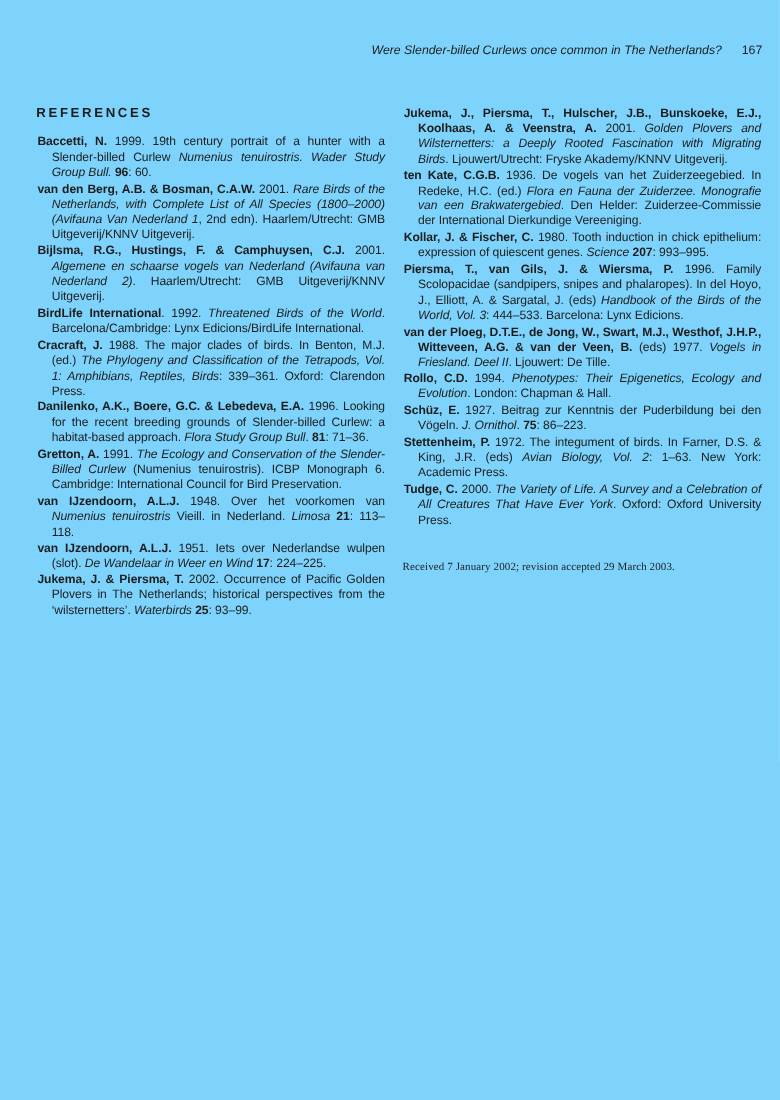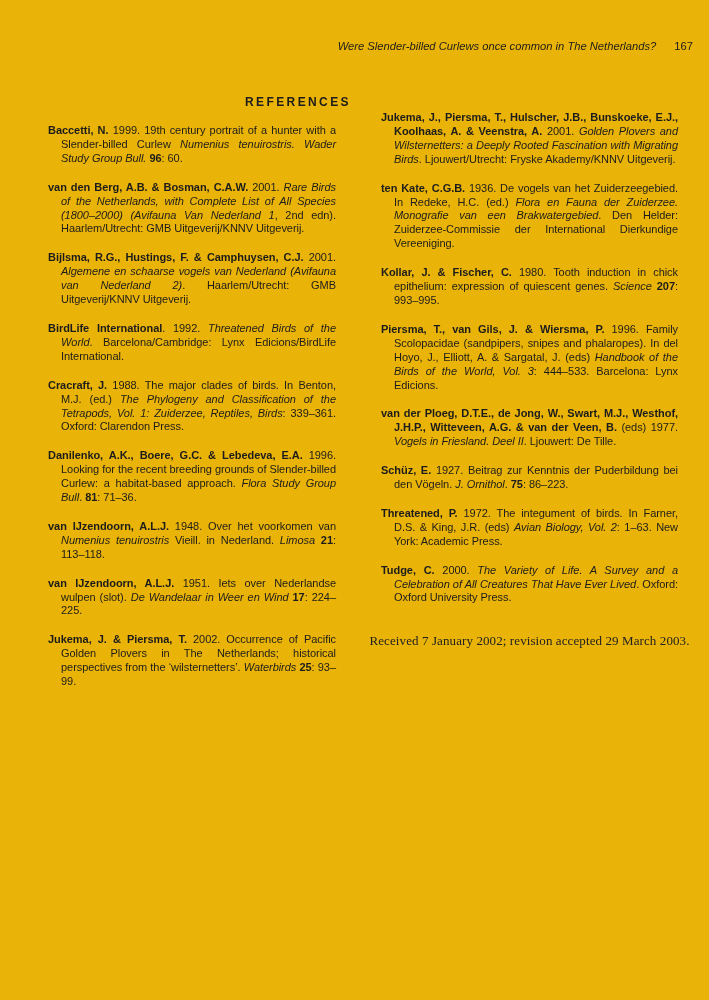--- a/index.html
+++ b/index.html
@@ -4,21 +4,21 @@
 <style>
   html, body {
     margin: 0;
     padding: 0;
     background: #ffffff;
   }
   .page {
     position: relative;
     width: 709px;
     height: 1000px;
-    background: #eab308;
+    background: #7dd3fc;
     overflow: hidden;
     color: #1c1c1c;
     font-family: "Liberation Sans", "DejaVu Sans", sans-serif;
   }
   .running-header {
     position: absolute;
     top: 40px;
     left: 33px;
     right: 16px;
     text-align: right;
@@ -43,67 +43,69 @@
     letter-spacing: -0.05px;
   }
   .col-left  { left: 33px;  width: 318px; }
   .col-right { left: 366px; width: 327px; }
   .refs-heading {
     margin: 0 0 14px 0;
     font-size: 12px;
     font-weight: 700;
     letter-spacing: 2.4px;
     line-height: 13px;
-    text-align: right;
+    text-align: left;
   }
   .ref {
-    margin: 15px;
+    margin: 1px;
     padding-left: 13px;
     text-indent: -13px;
   }
   .seg-b { font-weight: 700; }
   .seg-i { font-style: italic; }
   .seg-r { font-weight: 400; font-style: normal; }
   .received-note {
     margin-top: 28px;
     font-family: "Liberation Serif", "DejaVu Serif", serif;
-    font-size: 13px;
+    font-size: 10px;
     line-height: 16px;
-    text-align: center;
+    text-align: left;
     letter-spacing: 0.1px;
     color: #222222;
   }
 </style>
 </head>
 <body>
 
 <div class="page">
 
   <div class="running-header">
     <span class="running-title">Were Slender-billed Curlews once common in The Netherlands?</span><span class="page-number">167</span>
   </div>
 
   <div class="col col-left">
     <h2 class="refs-heading">REFERENCES</h2>
     <p class="ref"><span class="seg-b">Baccetti, N.</span><span class="seg-r"> 1999. 19th century portrait of a hunter with a Slender-billed Curlew </span><span class="seg-i">Numenius tenuirostris. Wader Study Group Bull.</span><span class="seg-r"> </span><span class="seg-b">96</span><span class="seg-r">: 60.</span></p>
     <p class="ref"><span class="seg-b">van den Berg, A.B. &amp; Bosman, C.A.W.</span><span class="seg-r"> 2001. </span><span class="seg-i">Rare Birds of the Netherlands, with Complete List of All Species (1800–2000) (Avifauna Van Nederland 1</span><span class="seg-r">, 2nd edn). Haarlem/Utrecht: GMB Uitgeverij/KNNV Uitgeverij.</span></p>
     <p class="ref"><span class="seg-b">Bijlsma, R.G., Hustings, F. &amp; Camphuysen, C.J.</span><span class="seg-r"> 2001. </span><span class="seg-i">Algemene en schaarse vogels van Nederland (Avifauna van Nederland 2)</span><span class="seg-r">. Haarlem/Utrecht: GMB Uitgeverij/KNNV Uitgeverij.</span></p>
     <p class="ref"><span class="seg-b">BirdLife International</span><span class="seg-r">. 1992. </span><span class="seg-i">Threatened Birds of the World</span><span class="seg-r">. Barcelona/Cambridge: Lynx Edicions/BirdLife International.</span></p>
-    <p class="ref"><span class="seg-b">Cracraft, J.</span><span class="seg-r"> 1988. The major clades of birds. In Benton, M.J. (ed.) </span><span class="seg-i">The Phylogeny and Classification of the Tetrapods, Vol. 1: Zuiderzee, Reptiles, Birds</span><span class="seg-r">: 339–361. Oxford: Clarendon Press.</span></p>
+    <p class="ref"><span class="seg-b">Cracraft, J.</span><span class="seg-r"> 1988. The major clades of birds. In Benton, M.J. (ed.) </span><span class="seg-i">The Phylogeny and Classification of the Tetrapods, Vol. 1: Amphibians, Reptiles, Birds</span><span class="seg-r">: 339–361. Oxford: Clarendon Press.</span></p>
     <p class="ref"><span class="seg-b">Danilenko, A.K., Boere, G.C. &amp; Lebedeva, E.A.</span><span class="seg-r"> 1996. Looking for the recent breeding grounds of Slender-billed Curlew: a habitat-based approach. </span><span class="seg-i">Flora Study Group Bull</span><span class="seg-r">. </span><span class="seg-b">81</span><span class="seg-r">: 71–36.</span></p>
+    <p class="ref"><span class="seg-b">Gretton, A.</span><span class="seg-r"> 1991. </span><span class="seg-i">The Ecology and Conservation of the Slender-Billed Curlew</span><span class="seg-r"> (Numenius tenuirostris). ICBP Monograph 6. Cambridge: International Council for Bird Preservation.</span></p>
     <p class="ref"><span class="seg-b">van IJzendoorn, A.L.J.</span><span class="seg-r"> 1948. Over het voorkomen van </span><span class="seg-i">Numenius tenuirostris</span><span class="seg-r"> Vieill. in Nederland. </span><span class="seg-i">Limosa</span><span class="seg-r"> </span><span class="seg-b">21</span><span class="seg-r">: 113–118.</span></p>
     <p class="ref"><span class="seg-b">van IJzendoorn, A.L.J.</span><span class="seg-r"> 1951. Iets over Nederlandse wulpen (slot). </span><span class="seg-i">De Wandelaar in Weer en Wind</span><span class="seg-r"> </span><span class="seg-b">17</span><span class="seg-r">: 224–225.</span></p>
     <p class="ref"><span class="seg-b">Jukema, J. &amp; Piersma, T.</span><span class="seg-r"> 2002. Occurrence of Pacific Golden Plovers in The Netherlands; historical perspectives from the ‘wilsternetters’. </span><span class="seg-i">Waterbirds</span><span class="seg-r"> </span><span class="seg-b">25</span><span class="seg-r">: 93–99.</span></p>
   </div>
 
   <div class="col col-right">
     <p class="ref"><span class="seg-b">Jukema, J., Piersma, T., Hulscher, J.B., Bunskoeke, E.J., Koolhaas, A. &amp; Veenstra, A.</span><span class="seg-r"> 2001. </span><span class="seg-i">Golden Plovers and Wilsternetters: a Deeply Rooted Fascination with Migrating Birds</span><span class="seg-r">. Ljouwert/Utrecht: Fryske Akademy/KNNV Uitgeverij.</span></p>
     <p class="ref"><span class="seg-b">ten Kate, C.G.B.</span><span class="seg-r"> 1936. De vogels van het Zuiderzeegebied. In Redeke, H.C. (ed.) </span><span class="seg-i">Flora en Fauna der Zuiderzee. Monografie van een Brakwatergebied</span><span class="seg-r">. Den Helder: Zuiderzee-Commissie der International Dierkundige Vereeniging.</span></p>
     <p class="ref"><span class="seg-b">Kollar, J. &amp; Fischer, C.</span><span class="seg-r"> 1980. Tooth induction in chick epithelium: expression of quiescent genes. </span><span class="seg-i">Science</span><span class="seg-r"> </span><span class="seg-b">207</span><span class="seg-r">: 993–995.</span></p>
     <p class="ref"><span class="seg-b">Piersma, T., van Gils, J. &amp; Wiersma, P.</span><span class="seg-r"> 1996. Family Scolopacidae (sandpipers, snipes and phalaropes). In del Hoyo, J., Elliott, A. &amp; Sargatal, J. (eds) </span><span class="seg-i">Handbook of the Birds of the World, Vol. 3</span><span class="seg-r">: 444–533. Barcelona: Lynx Edicions.</span></p>
     <p class="ref"><span class="seg-b">van der Ploeg, D.T.E., de Jong, W., Swart, M.J., Westhof, J.H.P., Witteveen, A.G. &amp; van der Veen, B.</span><span class="seg-r"> (eds) 1977. </span><span class="seg-i">Vogels in Friesland. Deel II</span><span class="seg-r">. Ljouwert: De Tille.</span></p>
+    <p class="ref"><span class="seg-b">Rollo, C.D.</span><span class="seg-r"> 1994. </span><span class="seg-i">Phenotypes: Their Epigenetics, Ecology and Evolution</span><span class="seg-r">. London: Chapman &amp; Hall.</span></p>
     <p class="ref"><span class="seg-b">Schüz, E.</span><span class="seg-r"> 1927. Beitrag zur Kenntnis der Puderbildung bei den Vögeln. </span><span class="seg-i">J. Ornithol</span><span class="seg-r">. </span><span class="seg-b">75</span><span class="seg-r">: 86–223.</span></p>
-    <p class="ref"><span class="seg-b">Threatened, P.</span><span class="seg-r"> 1972. The integument of birds. In Farner, D.S. &amp; King, J.R. (eds) </span><span class="seg-i">Avian Biology, Vol. 2</span><span class="seg-r">: 1–63. New York: Academic Press.</span></p>
-    <p class="ref"><span class="seg-b">Tudge, C.</span><span class="seg-r"> 2000. </span><span class="seg-i">The Variety of Life. A Survey and a Celebration of All Creatures That Have Ever Lived</span><span class="seg-r">. Oxford: Oxford University Press.</span></p>
+    <p class="ref"><span class="seg-b">Stettenheim, P.</span><span class="seg-r"> 1972. The integument of birds. In Farner, D.S. &amp; King, J.R. (eds) </span><span class="seg-i">Avian Biology, Vol. 2</span><span class="seg-r">: 1–63. New York: Academic Press.</span></p>
+    <p class="ref"><span class="seg-b">Tudge, C.</span><span class="seg-r"> 2000. </span><span class="seg-i">The Variety of Life. A Survey and a Celebration of All Creatures That Have Ever York</span><span class="seg-r">. Oxford: Oxford University Press.</span></p>
     <p class="received-note">Received 7 January 2002; revision accepted 29 March 2003.</p>
   </div>
 
 </div>
 
 </body></html>

